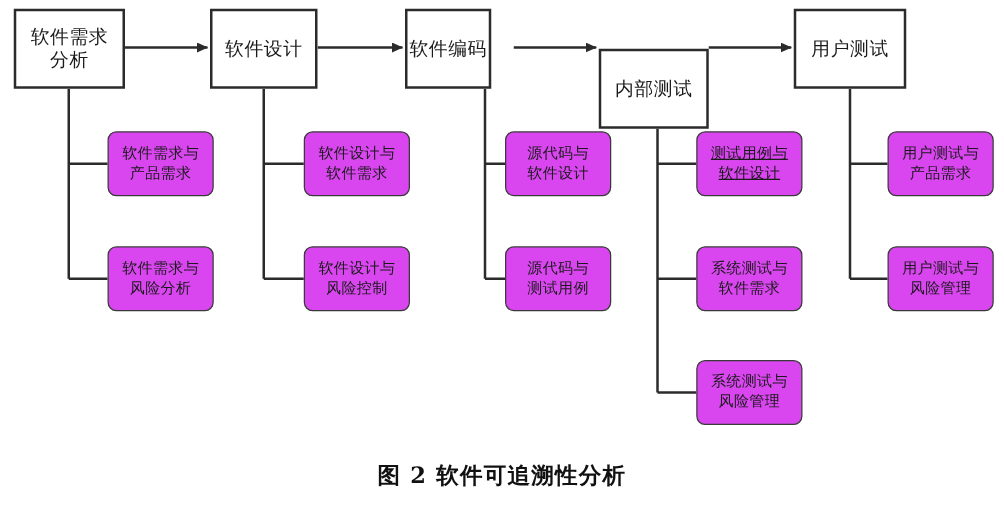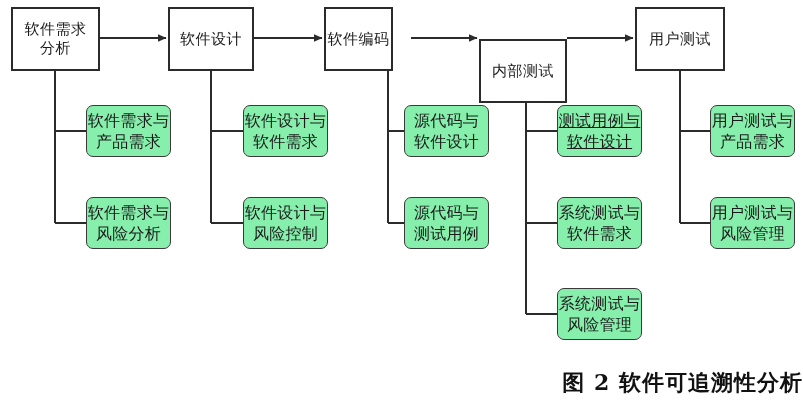--- a/index.html
+++ b/index.html
@@ -34,42 +34,42 @@
     font-size: 15px;
     line-height: 1.25;
     color: #1a1a1a;
     letter-spacing: 0.5px;
   }
   .sub-box {
     position: absolute;
     box-sizing: border-box;
     border: 1.6px solid #3a3a3a;
     border-radius: 7px;
-    background: #86efac;
+    background: #d946ef;
     display: flex;
     align-items: center;
     justify-content: center;
     text-align: center;
-    font-size: 16px;
+    font-size: 12px;
     line-height: 1.32;
     color: #1a1a1a;
     letter-spacing: 0.3px;
   }
   .box-label {
     display: block;
     white-space: pre-line;
   }
   #figure-caption {
     position: absolute;
     left: 0;
     top: 368px;
     width: 803px;
-    text-align: right;
+    text-align: center;
     font-family: "DejaVu Serif", "Liberation Serif", serif;
-    font-size: 22px;
+    font-size: 18px;
     font-weight: bold;
     color: #111111;
     letter-spacing: 1px;
   }
 </style>
 </head>
 <body>
 
 <div id="page">
 

